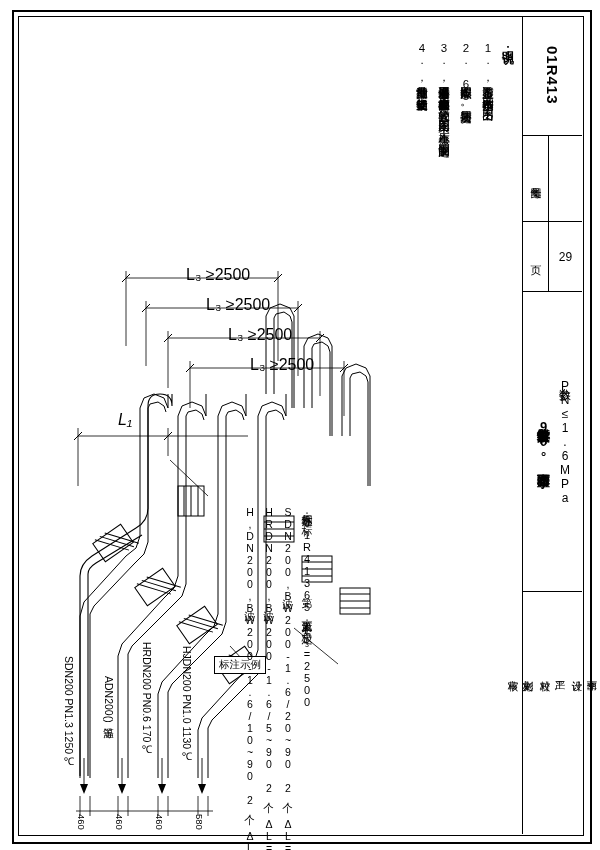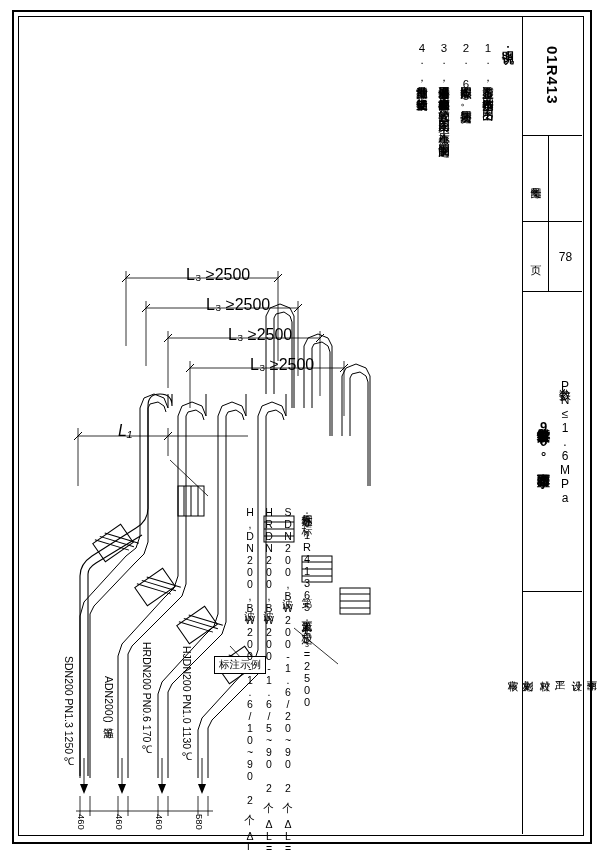--- a/index.html
+++ b/index.html
@@ -54,21 +54,21 @@
         </div>
         <div class="c2"></div>
       </div>
     </div>
     <div class="tb-row tb-page">
       <div class="split" style="width:100%;">
         <div class="c1">
           <span class="vtext" style="font-size:11px;">页</span>
         </div>
         <div class="c2">
-          <span style="font-size:12px;">78</span>
+          <span style="font-size:12px;">29</span>
         </div>
       </div>
     </div>
     <div class="tb-row tb-title" style="height:300px;">
       <div style="display:flex;height:100%;align-items:center;justify-content:center;">
         <span class="vtext" style="font-size:13px;font-weight:bold;margin-left:2px;">波纹管补偿器90°乙字平面布置</span>
         <span class="vtext" style="font-size:12px;margin-left:4px;">参数PN≤1.6MPa</span>
       </div>
     </div>
     <div class="tb-row tb-approve" style="height:160px;border-bottom:0;">
@@ -248,21 +248,21 @@
             <polygon points="180,768 188,768 184,778" fill="#000" stroke="none"></polygon>
         </g>
       </g>
     </svg>
 
     <div class="lbl-h" style="position:absolute;left:168px;top:250px;">L₃ ≥2500</div>
     <div class="lbl-h" style="position:absolute;left:188px;top:280px;">L₃ ≥2500</div>
     <div class="lbl-h" style="position:absolute;left:210px;top:310px;">L₃ ≥2500</div>
     <div class="lbl-h" style="position:absolute;left:232px;top:340px;">L₃ ≥2500</div>
 
-    <div class="lbl-h" style="position:absolute;left:100px;top:406px;font-style:italic;">L₁</div>
+    <div class="lbl-h" style="position:absolute;left:100px;top:395px;font-style:italic;">L₁</div>
 
     <div class="legend" style="left:196px;top:640px;border:1px solid #000;padding:1px 4px;background:#fff;">标注示例</div>
 
     <div class="lbl-v" style="position:absolute;left:44px;top:640px;">SDN200 PN1.3 1250℃</div>
     <div class="lbl-v" style="position:absolute;left:84px;top:660px;">ADN200(等温)</div>
     <div class="lbl-v" style="position:absolute;left:122px;top:626px;">HRDN200 PN0.6 170℃</div>
     <div class="lbl-v" style="position:absolute;left:162px;top:630px;">HJDN200 PN1.0 1130℃</div>
 
     <div class="lbl-v tiny" style="position:absolute;left:58px;top:798px;">460</div>
     <div class="lbl-v tiny" style="position:absolute;left:96px;top:798px;">460</div>

